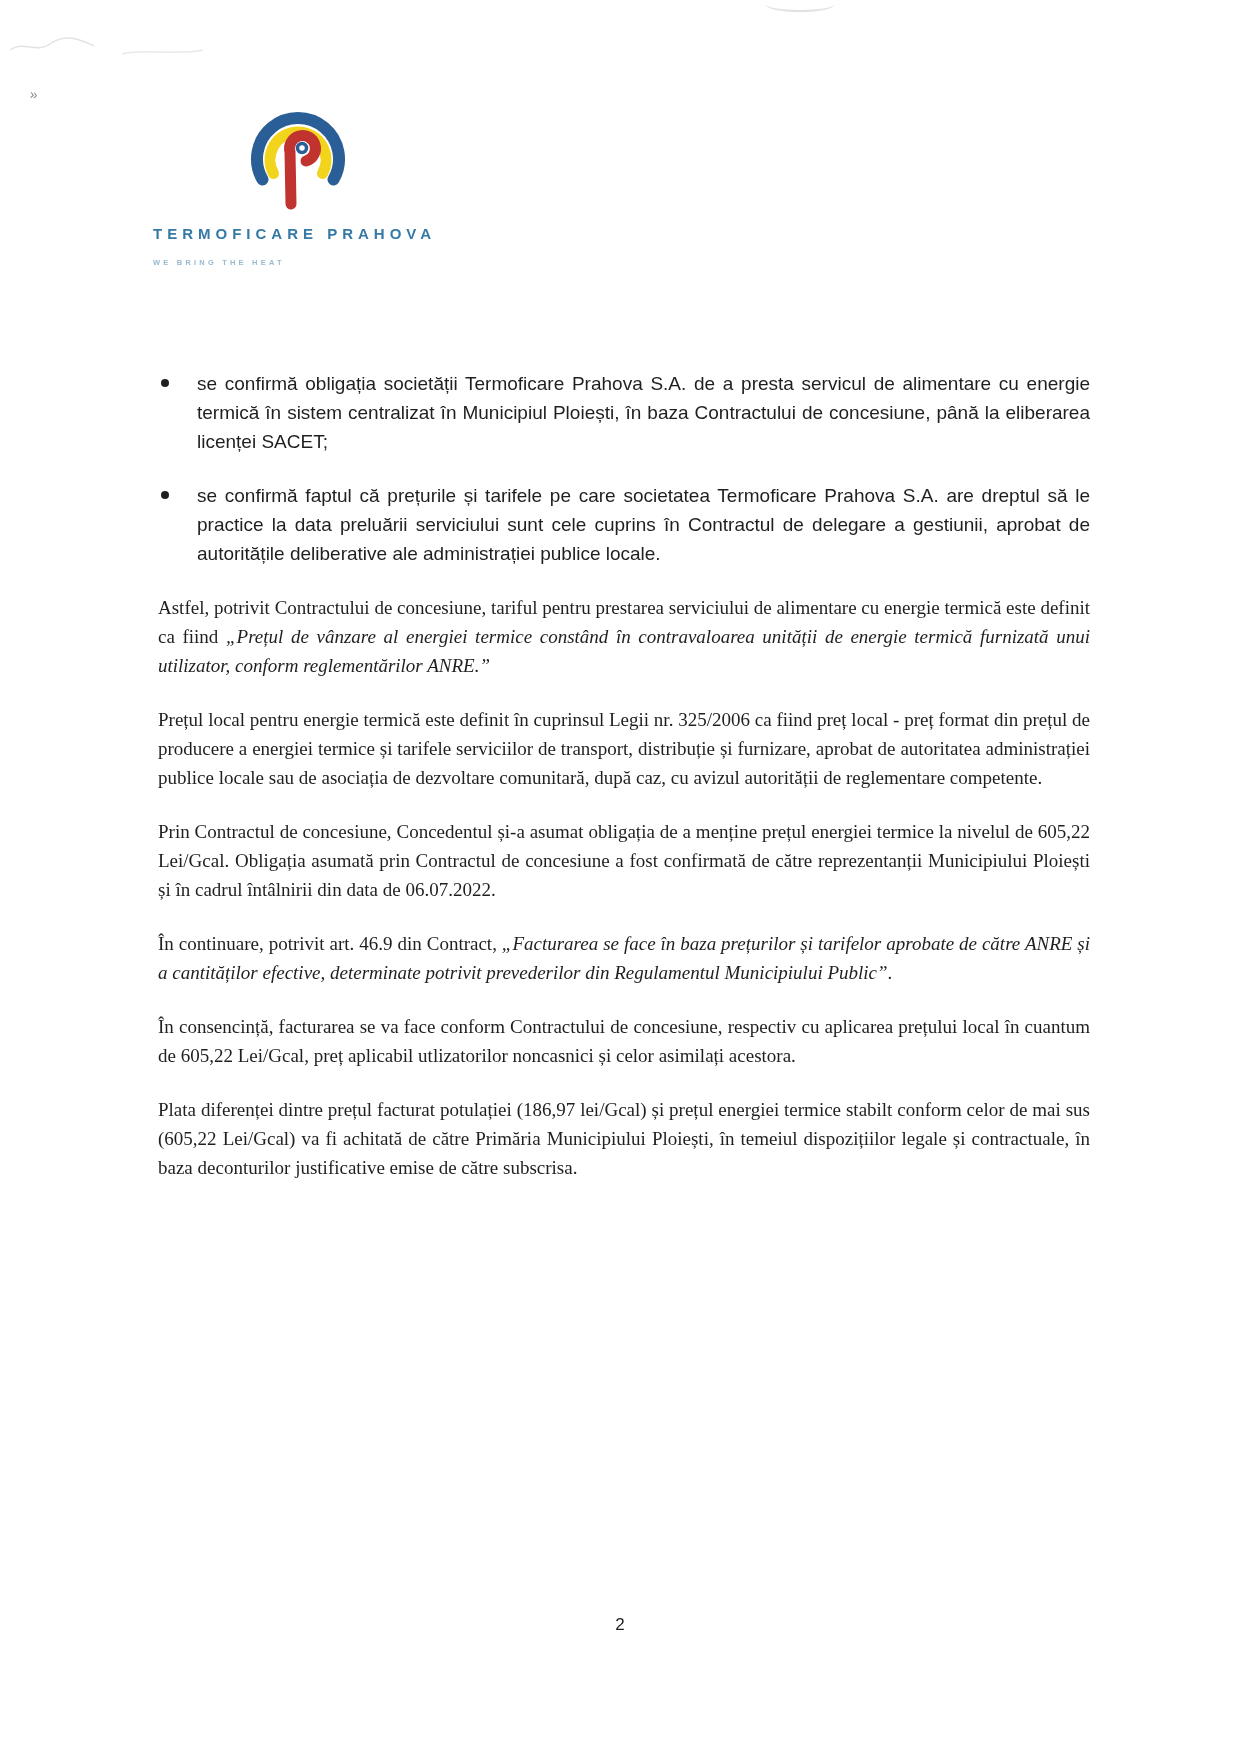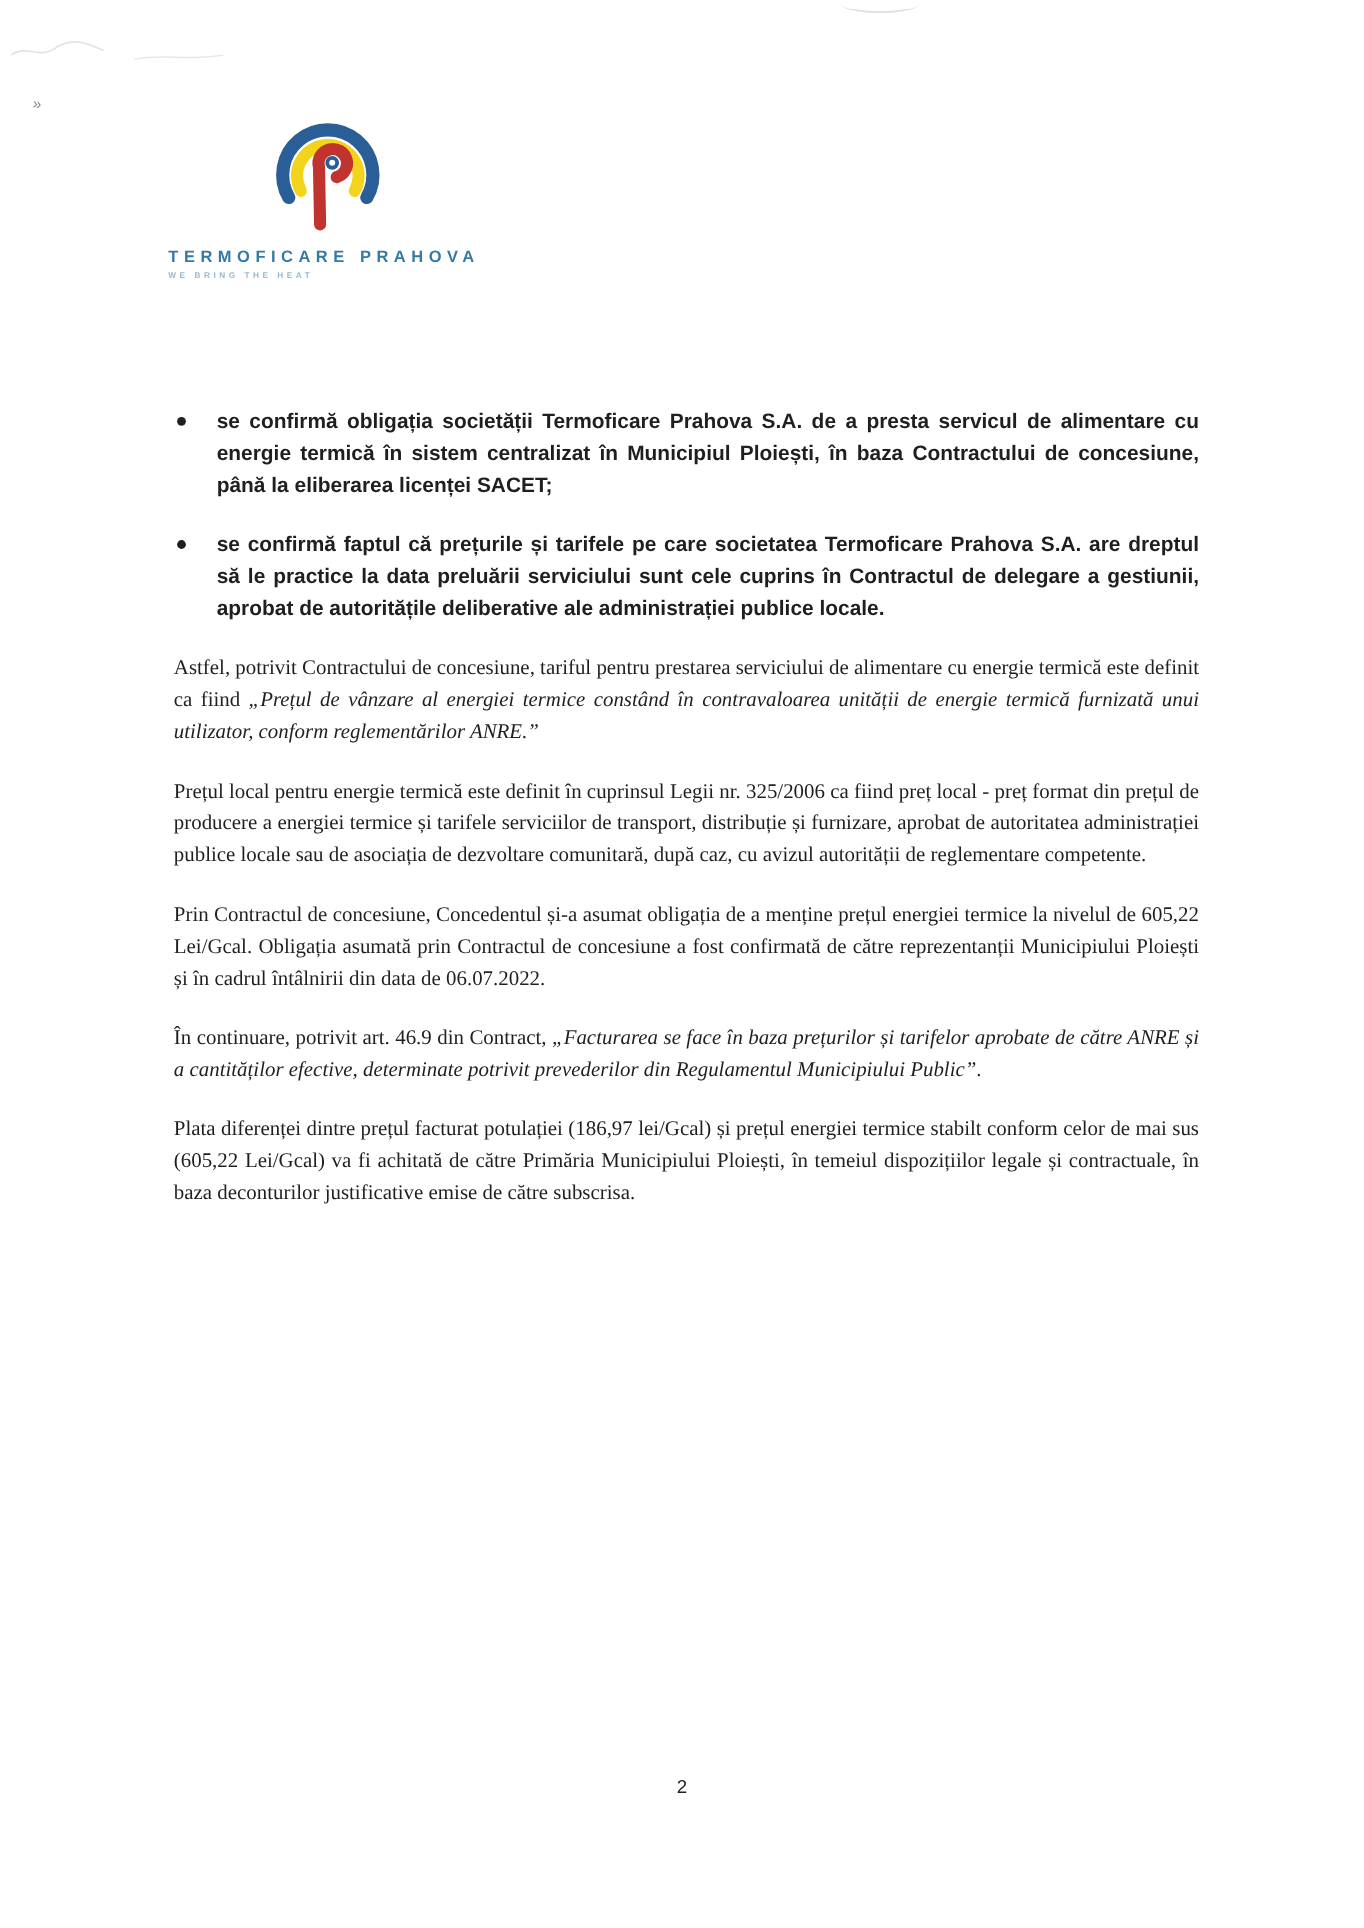--- a/index.html
+++ b/index.html
@@ -25,31 +25,31 @@
   .logo svg { display:block; margin:0 auto; width:100px; height:106px; }
   .arc-blue  { fill:none; stroke:var(--logo-blue,#2a5e96); }
   .arc-yellow{ fill:none; stroke:var(--logo-yellow,#f2d41c); }
   .p-red     { fill:none; stroke:var(--logo-red,#c1332f); }
   .ring-blue { fill:#ffffff; stroke:var(--logo-blue,#2a5e96); }
   .logo-name {
     margin-top:9px; font-size:15px; font-weight:bold;
     letter-spacing:5px; color:var(--logo-text,#3579a5); white-space:nowrap;
   }
   .logo-tagline {
-    margin-top:4px; font-size:7.5px; font-weight:bold;
+    margin-top:16px; font-size:7.5px; font-weight:bold;
     letter-spacing:3.2px; color:#97bad1; white-space:nowrap;
   }
 
   
   .content {
     position:absolute; left:158px; top:369px; width:932px;
     font-size:19px; line-height:29px; text-align:justify;
   }
   .bullets { margin:0; padding:0; }
-  .bullet-item { position:relative; list-style:none; padding-left:39px; margin:0 0 25px 0; font-weight:bold; }
+  .bullet-item { position:relative; list-style:none; padding-left:39px; margin:0 0 25px 0; font-weight:normal; }
   .bullet-marker {
     position:absolute; left:3px; top:10px;
     width:8px; height:8px; border-radius:50%;
     background:var(--body-text,#1f1f1f);
   }
   .paragraph { margin:0 0 25px 0;font-family:Liberation Serif, serif; }
   .italic { font-style:italic; }
 
   
   .page-number {
@@ -91,18 +91,19 @@
       <li class="bullet-item">
         <span class="bullet-marker"></span>
         <span>se confirmă faptul că prețurile și tarifele pe care societatea Termoficare Prahova S.A. are dreptul să le practice la data preluării serviciului sunt cele cuprins în Contractul de delegare a gestiunii, aprobat de autoritățile deliberative ale administrației publice locale.</span>
       </li>
     </ul>
 
     <p class="paragraph"><span>Astfel, potrivit Contractului de concesiune, tariful pentru prestarea serviciului de alimentare cu energie termică este definit ca fiind </span><span class="italic">„Prețul de vânzare al energiei termice constând în contravaloarea unității de energie termică furnizată unui utilizator, conform reglementărilor ANRE.”</span></p>
     <p class="paragraph"><span>Prețul local pentru energie termică este definit în cuprinsul Legii nr. 325/2006 ca fiind preț local - preț format din prețul de producere a energiei termice și tarifele serviciilor de transport, distribuție și furnizare, aprobat de autoritatea administrației publice locale sau de asociația de dezvoltare comunitară, după caz, cu avizul autorității de reglementare competente.</span></p>
     <p class="paragraph"><span>Prin Contractul de concesiune, Concedentul și-a asumat obligația de a menține prețul energiei termice la nivelul de 605,22 Lei/Gcal. Obligația asumată prin Contractul de concesiune a fost confirmată de către reprezentanții Municipiului Ploiești și în cadrul întâlnirii din data de 06.07.2022.</span></p>
     <p class="paragraph"><span>În continuare, potrivit art. 46.9 din Contract, </span><span class="italic">„Facturarea se face în baza prețurilor și tarifelor aprobate de către ANRE și a cantităților efective, determinate potrivit prevederilor din Regulamentul Municipiului Public”</span><span>.</span></p>
+    <p class="paragraph"><span>În consencință, facturarea se va face conform Contractului de concesiune, respectiv cu aplicarea prețului local în cuantum de 605,22 Lei/Gcal, preț aplicabil utlizatorilor noncasnici și celor asimilați acestora.</span></p>
     <p class="paragraph"><span>Plata diferenței dintre prețul facturat potulației (186,97 lei/Gcal) și prețul energiei termice stabilt conform celor de mai sus (605,22 Lei/Gcal) va fi achitată de către Primăria Municipiului Ploiești, în temeiul dispozițiilor legale și contractuale, în baza deconturilor justificative emise de către subscrisa.</span></p>
   </main>
 
   <footer class="page-number">2</footer>
 
 </div>
 
 </body></html>

